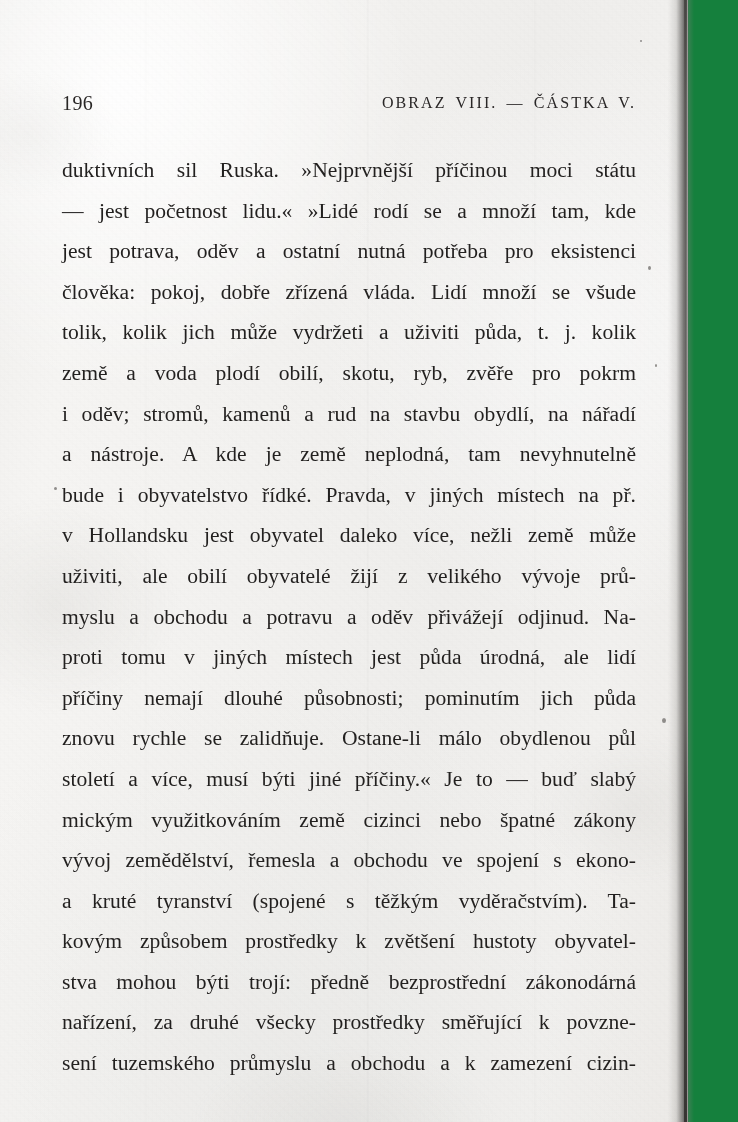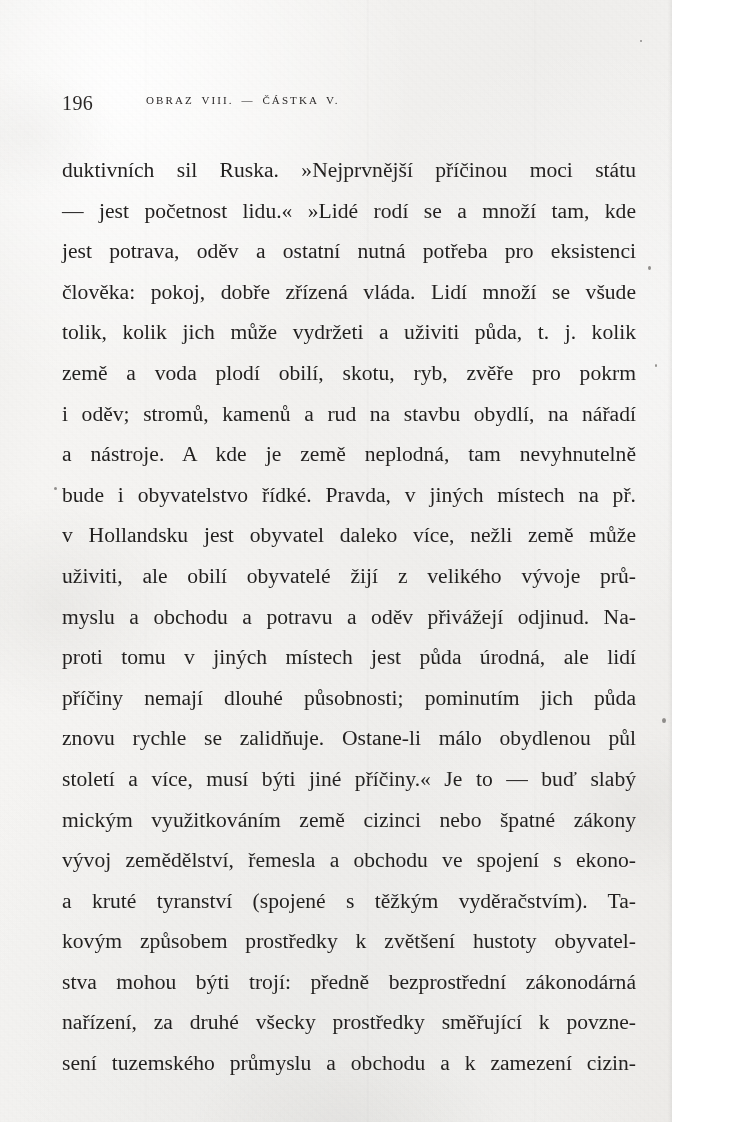--- a/index.html
+++ b/index.html
@@ -3,21 +3,21 @@
 <meta charset="utf-8">
 <style>
   html, body {
     margin: 0;
     padding: 0;
     background: #ffffff;
   }
 
   #page {
     position: relative;
-    width: 672px;
+    width: 738px;
     height: 1122px;
     overflow: hidden;
     background: #15803d;
     font-family: "Liberation Serif", "DejaVu Serif", serif;
   }
 
   
   .paper {
     position: absolute;
     left: 0;
@@ -129,22 +129,22 @@
     font-size: 20px;
     letter-spacing: 0.4px;
     color: #221f1e;
   }
 
   .head-title {
     position: absolute;
     left: 0;
     top: 2px;
     width: 574px;
-    text-align: left;
-    font-size: 11px;
+    text-align: right;
+    font-size: 16px;
     letter-spacing: 2.1px;
     word-spacing: 3px;
     color: #232020;
     text-indent: 84px;
   }
 
   .body-text {
     margin-top: 24px;
     font-size: 21.6px;
     line-height: 40.6px;

